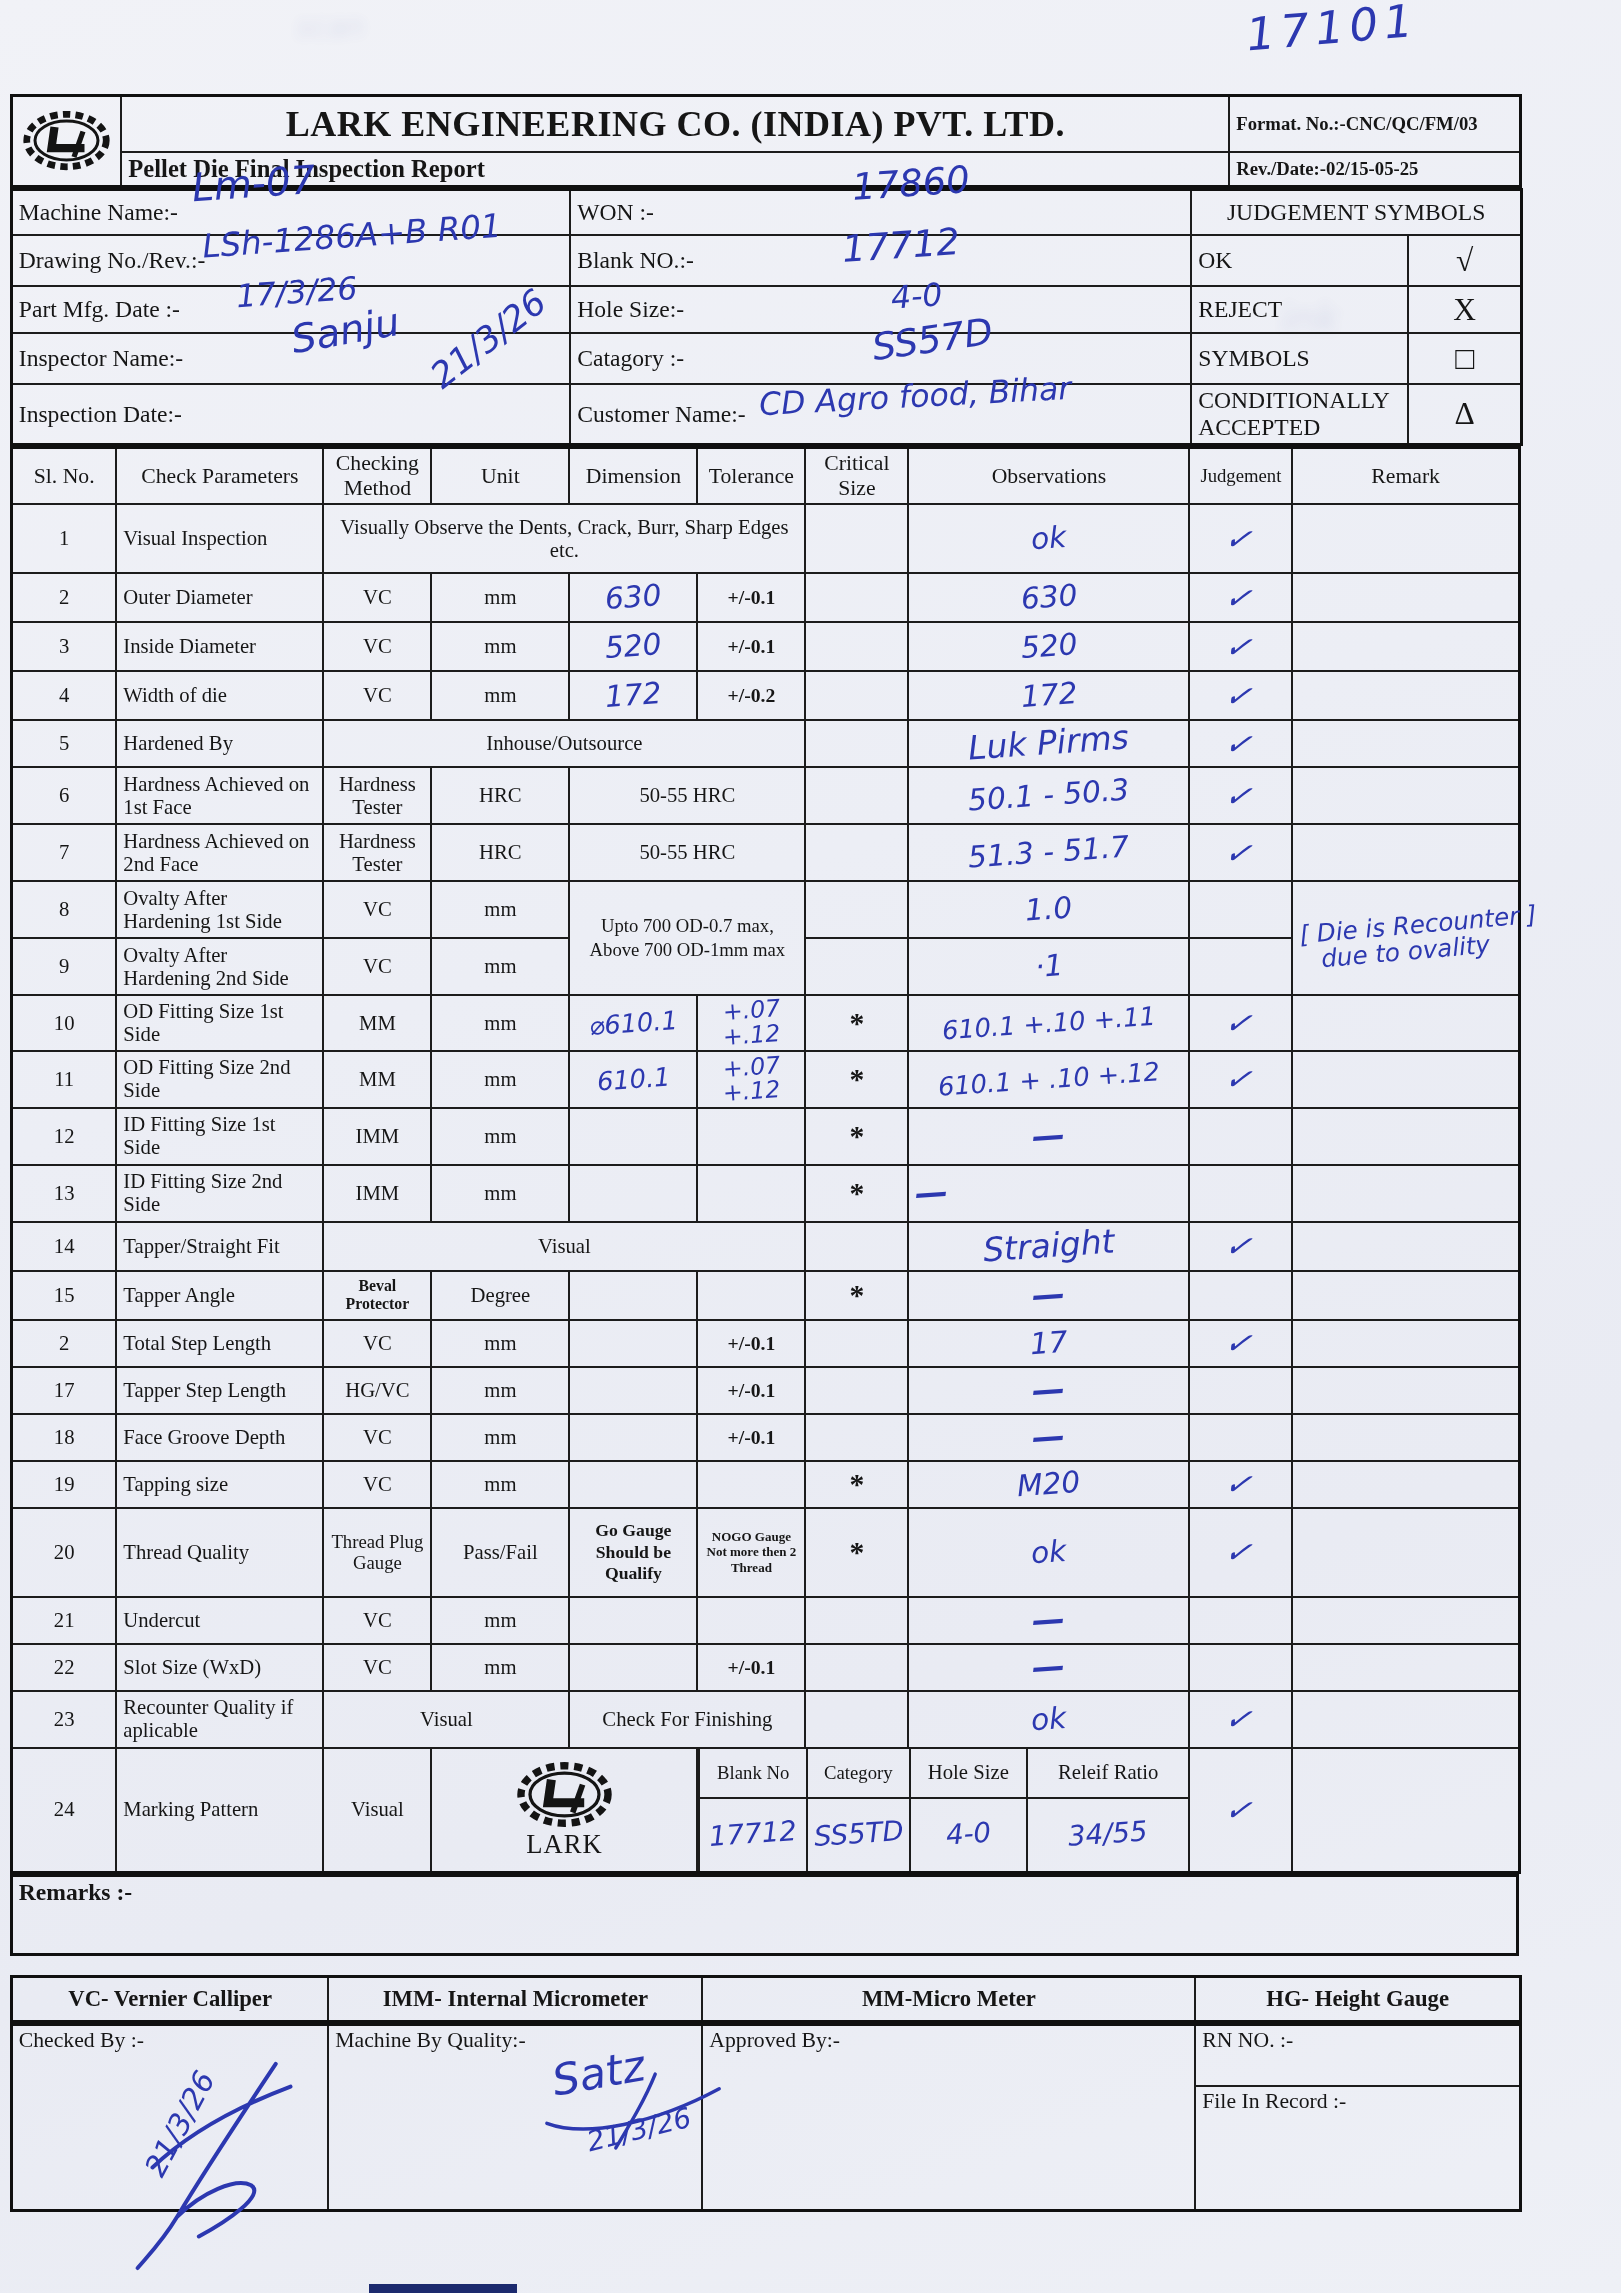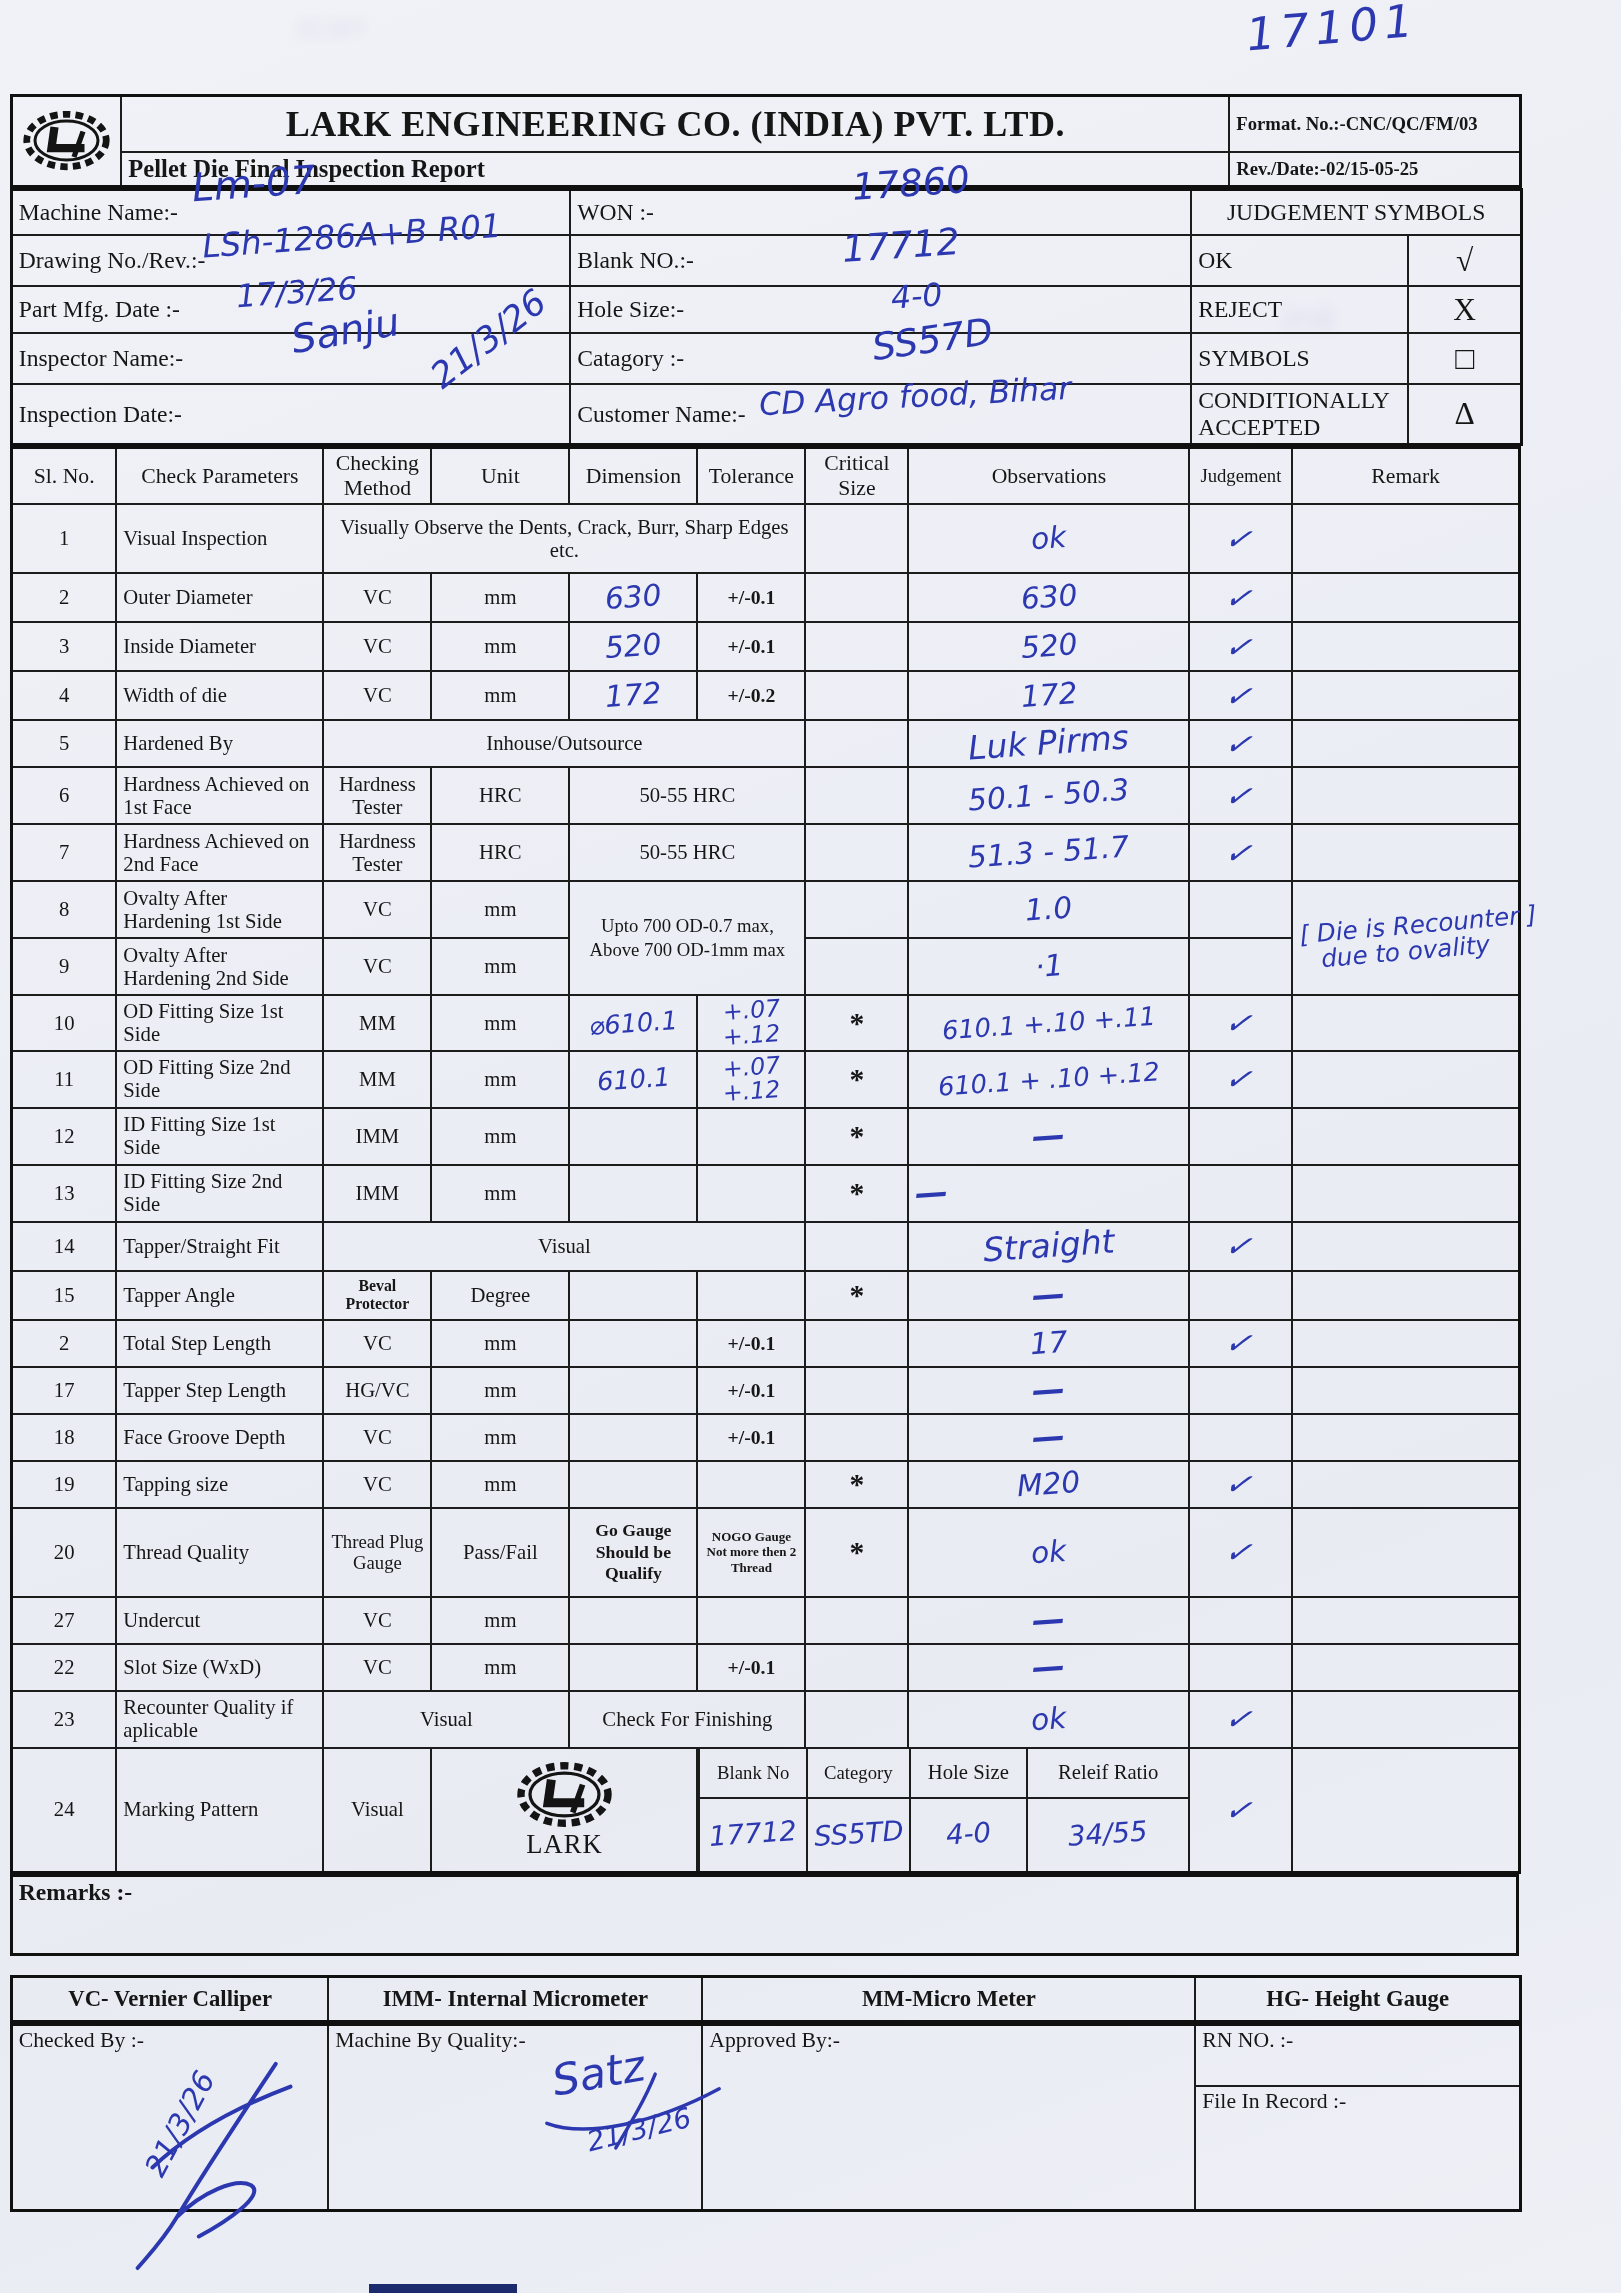--- a/index.html
+++ b/index.html
@@ -410,21 +410,21 @@
         <td class="cellp">Pass/Fail</td>
         <td class="gg">Go Gauge Should be Qualify</td>
         <td class="gg" style="font-size:13px">NOGO Gauge Not more then 2 Thread</td>
         <td class="crit">*</td>
         <td class="hwc"><span class="hw obs">ok</span></td>
         <td class="hwc"><span class="tick">✓</span></td>
         <td></td>
       </tr>
 
       <tr style="height:47px">
-        <td class="cellp">27</td>
+        <td class="cellp">21</td>
         <td class="param">Undercut</td>
         <td class="cellp">VC</td>
         <td class="cellp">mm</td>
         <td></td>
         <td></td>
         <td></td>
         <td class="hwc"><span class="hw dash">—</span></td>
         <td></td>
         <td></td>
       </tr>

